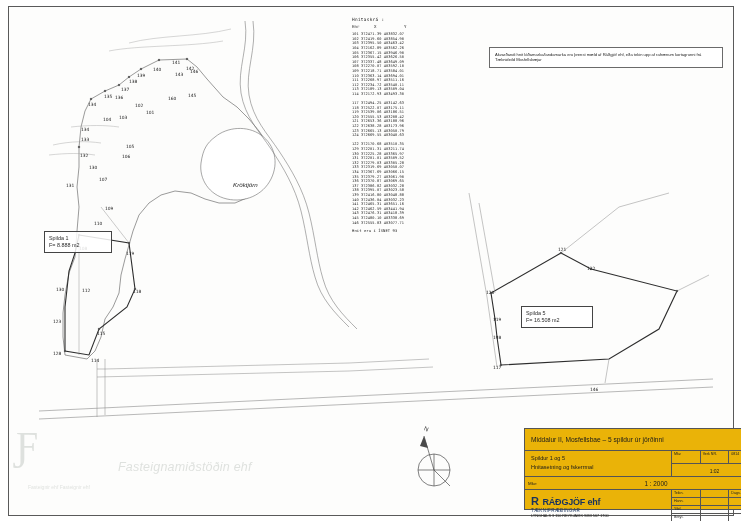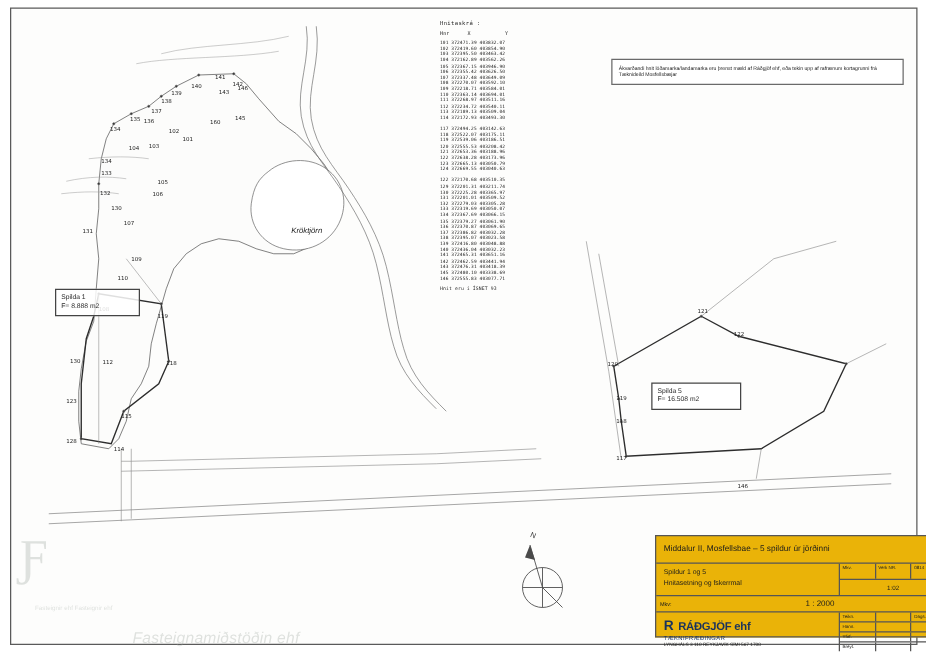--- a/index.html
+++ b/index.html
@@ -83,24 +83,23 @@
     pointer-events:none;
     opacity:.30;
   }
   .wm-main{
     position:absolute;left:86px;top:8px;
     font-size:25px;font-weight:bold;letter-spacing:-0.4px;
     color:#9aa39b;
     font-family:"Liberation Sans", sans-serif;
   }
   .wm-sub{
-    position:absolute;left:92px;top:40px;
+    position:absolute;left:104px;top:40px;
     font-size:12.5px;font-style:italic;color:#9aa39b;
     letter-spacing:.2px;
-    margin-top:43px;
   }
   .wm-small{
     position:absolute;left:14px;top:64px;
     font-size:5px;color:#9aa39b;line-height:7px;
   }
   .wm-glyph{
     position:absolute;left:2px;top:2px;
     font-size:40px;color:#9aa39b;font-family:"Liberation Serif",serif;
   }
 

